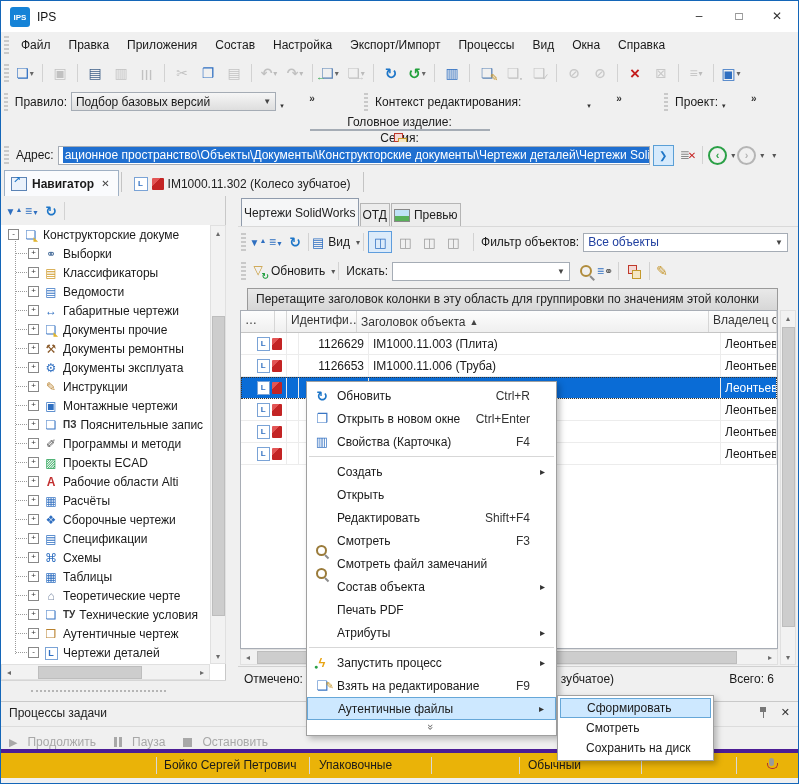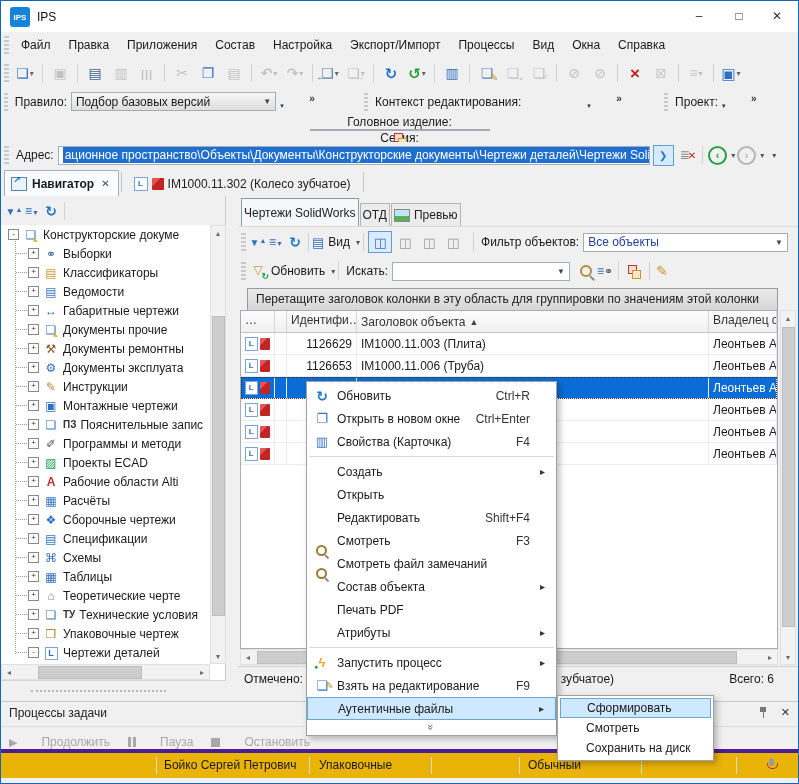--- a/index.html
+++ b/index.html
@@ -192,21 +192,21 @@
   .ico-binoc::before{content:"≡";color:#2f6fc1;font-weight:bold;}
   .ico-binoc::after{content:"⚭";color:#555;font-size:11px;}
   .ico-pencil{font-size:14px;color:#c6972f;width:18px;text-align:center;}
   .ico-pencil::before{content:"✎";}
   .group-hint{position:absolute;left:2px;top:92px;right:20px;height:28px;line-height:20px;
               background:linear-gradient(#e9e9e9,#d2d2d2);border:1px solid #9a9a9a;padding-left:8px;color:#222;box-sizing:border-box;margin-left:7px;}
   
   .tbl{position:absolute;left:2px;top:114px;right:20px;bottom:52px;background:#fff;border:1px solid #a8adb5;box-sizing:border-box;overflow:hidden;}
   .thead{display:flex;height:21px;background:linear-gradient(#fdfdfd,#efefef);border-bottom:1px solid #c5c5c5;color:#333;}
   .thead .cell{border-right:1px solid #d6d6d6;padding:2px 4px;box-sizing:border-box;overflow:hidden;white-space:nowrap;}
-  .trow{display:flex;height:21px;border-bottom:1px solid #ececec;align-items:center;}
+  .trow{display:flex;height:21px;border-bottom:1px solid #ececec;align-items:center;padding-left:12px;}
   .trow .cell{border-right:1px solid #ececec;padding:0 4px;box-sizing:border-box;overflow:hidden;white-space:nowrap;height:100%;display:flex;align-items:center;}
   .c0{width:34px;flex:0 0 auto;gap:2px;}
   .c1{width:12px;flex:0 0 auto;}
   .c2{width:70px;flex:0 0 auto;justify-content:flex-end;}
   .c3{width:352px;flex:0 0 auto;}
   .c4{flex:1;}
   .trow.selected{background:#0a6cd6;color:#fff;outline:1px dotted #333;outline-offset:-1px;}
   .sort-arrow{font-size:9px;margin-left:4px;color:#444;}
   .rfooter{position:absolute;left:0;right:0;bottom:8px;height:26px;background:#f0f0f0;border-top:1px solid #d0d0d0;}
   .rf-marked{position:absolute;left:6px;top:5px;}
@@ -215,21 +215,21 @@
   
   .bgtasks{position:absolute;left:0;top:700px;right:0;height:57px;background:#f0f0f0;border-top:1px solid #c9c9c9;}
   .bg-header{position:absolute;left:0;top:0;right:0;height:24px;border-bottom:1px solid #dcdcdc;}
   .bg-title{position:absolute;left:8px;top:4px;color:#222;}
   .ico-pin{position:absolute;right:30px;top:5px;width:10px;height:14px;}
   .ico-pin::before{content:"";display:block;width:6px;height:5px;background:#777;margin:0 auto;}
   .ico-pin::after{content:"";display:block;width:1px;height:6px;background:#777;margin:0 auto;}
   .bg-close{position:absolute;right:8px;top:4px;font-size:11px;color:#333;}
   .bg-close::before{content:"✕";}
   .bg-toolbar{position:absolute;left:0;top:24px;right:0;height:32px;display:flex;align-items:center;padding-left:8px;gap:18px;color:#a8a8a8;}
-  .bg-btn{display:flex;align-items:center;gap:24px;}
+  .bg-btn{display:flex;align-items:center;gap:10px;}
   .ico-play{color:#a8a8a8;font-size:11px;}
   .ico-play::before{content:"▶";}
   .ico-pause{width:2px;height:10px;border-left:3px solid #a8a8a8;border-right:3px solid #a8a8a8;display:inline-block;}
   .ico-stop{width:9px;height:9px;background:#a8a8a8;display:inline-block;}
   
   .statusbar{position:absolute;left:0;top:748px;right:0;height:25px;background:#eab308;border-top:4px solid #4c1d95;}
   .st-sep{position:absolute;top:4px;width:1px;height:17px;background:#d8d8d8;}
   .st-user{position:absolute;left:163px;top:5px;}
   .st-role{position:absolute;left:318px;top:5px;}
   .st-mode{position:absolute;left:527px;top:5px;}
@@ -655,21 +655,21 @@
       <div class="tree-item" data-icon="technical-conditions">
     <span class="twisty">+</span>
     <span class="tree-ico"></span>
     <span class="tree-badge">ТУ</span>
     <span class="tree-label">Технические условия</span>
   </div>
       <div class="tree-item" data-icon="packaging-drawings">
     <span class="twisty">+</span>
     <span class="tree-ico"></span>
 
-    <span class="tree-label">Упаковочные чертеж</span>
+    <span class="tree-label">Аутентичные чертеж</span>
   </div>
       <div class="tree-item" data-icon="detail-drawings">
     <span class="twisty">-</span>
     <span class="tree-ico"></span>
 
     <span class="tree-label">Чертежи деталей</span>
   </div>
     </div>
 
   <div class="abs sb-track" style="left:209px;top:29px;width:16px;height:439px;">

